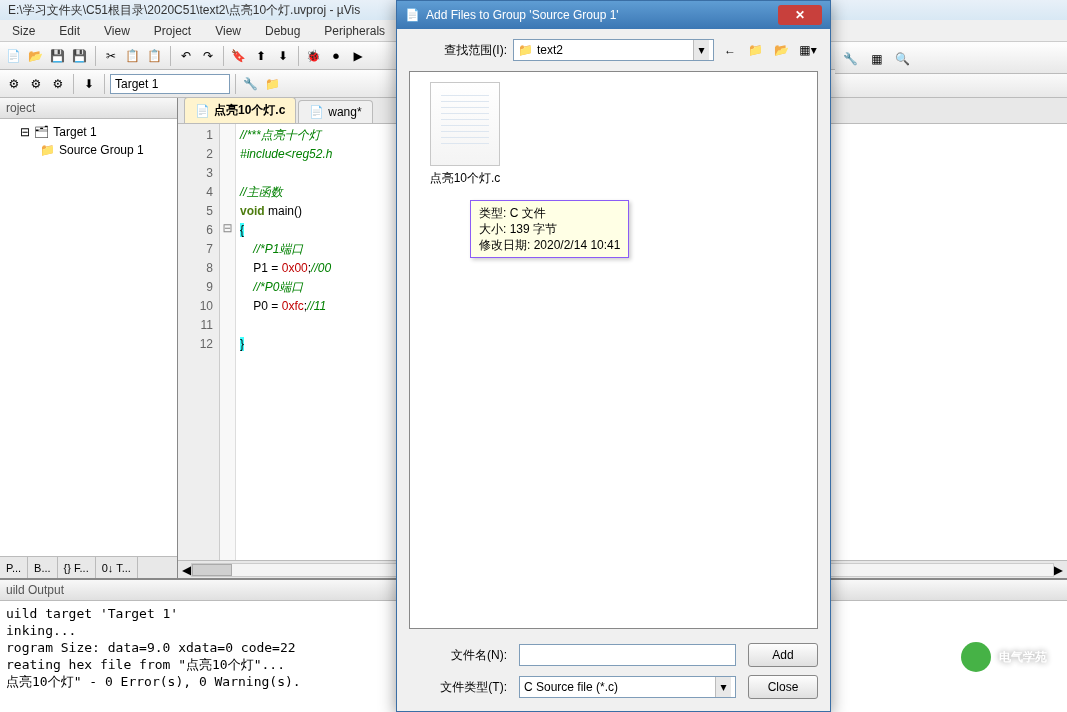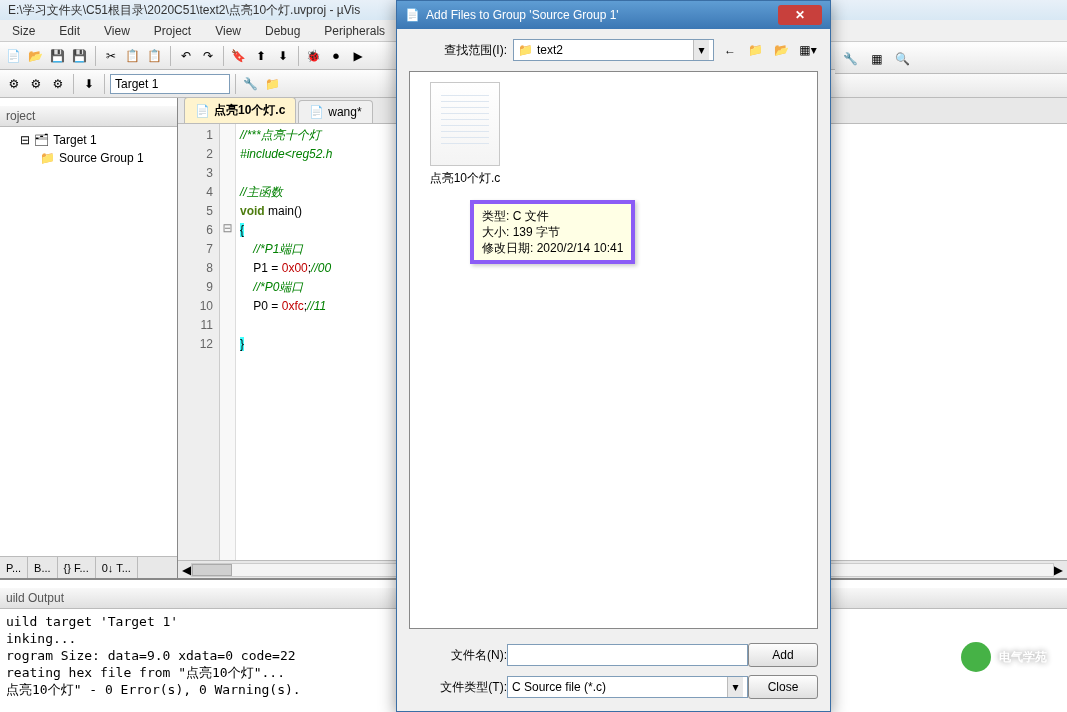--- a/index.html
+++ b/index.html
@@ -10,21 +10,21 @@
 .menubar { height: 22px; background: #f0f0f0; border-bottom: 1px solid #ccc; display: flex; align-items: center; }
 .menubar span { padding: 3px 12px; color: #333; }
 
 .toolbar { height: 28px; background: linear-gradient(#fdfdfd, #e8e8e8); border-bottom: 1px solid #bbb; display: flex; align-items: center; padding: 0 4px; gap: 2px; }
 .tbtn { width: 20px; height: 20px; display: inline-flex; align-items: center; justify-content: center; border: 1px solid transparent; }
 .sep { width: 1px; height: 20px; background: #bbb; margin: 0 3px; }
 .target-combo { width: 120px; height: 20px; border: 1px solid #7f9db9; background: #fff; font-size: 12px; padding: 0 4px; }
 
 .body-area { display: flex; height: 480px; }
 .project-panel { width: 178px; border-right: 1px solid #888; background: #fff; display: flex; flex-direction: column; }
-.panel-title { background: linear-gradient(#f8f8f8,#e0e0e0); border-bottom: 1px solid #bbb; padding: 3px 6px; color: #555; margin-top: 8px; }
+.panel-title { background: linear-gradient(#f8f8f8,#e0e0e0); border-bottom: 1px solid #bbb; padding: 3px 6px; color: #555; }
 .tree { flex: 1; padding: 4px; font-size: 13px; }
 .tree-node { padding: 2px 0 2px 16px; display: flex; align-items: center; gap: 4px; }
 .tree-child { padding-left: 36px; }
 .panel-tabs { height: 22px; border-top: 1px solid #bbb; display: flex; background: #e8e8e8; }
 .panel-tab { padding: 3px 6px; border-right: 1px solid #bbb; font-size: 11px; display: flex; align-items: center; gap: 2px; }
 
 .editor-area { flex: 1; background: #fff; display: flex; flex-direction: column; }
 .editor-tabs { height: 26px; background: #e8e8e8; border-bottom: 1px solid #bbb; display: flex; align-items: flex-end; padding-left: 6px; gap: 2px; }
 .etab { padding: 4px 10px; background: #f0f0f0; border: 1px solid #bbb; border-bottom: none; border-radius: 4px 4px 0 0; display: flex; align-items: center; gap: 4px; }
 .etab.active { background: #fff4ce; font-weight: bold; }
@@ -50,23 +50,23 @@
 .dlg-title .x { margin-left: auto; width: 44px; height: 20px; background: #c8403c; border-radius: 3px; display:flex; align-items:center; justify-content:center; color:#fff; font-weight:bold;}
 .dlg-row { display:flex; align-items:center; padding: 10px 12px 4px; gap:6px;}
 .dlg-label { width: 70px; text-align:right;margin-left:28px; }
 .dlg-combo { flex:1; height: 22px; border: 1px solid #7f9db9; background: #fff; display:flex; align-items:center; padding:0 4px; gap:4px;}
 .dlg-arrow { width:16px; height:20px; background:#e8e8e8; border-left:1px solid #bbb; display:flex; align-items:center; justify-content:center; margin-left:auto;}
 .dlg-icons { display:flex; gap:6px; align-items:center;}
 .dlg-filearea { flex:1; margin: 6px 12px; background: #fff; border: 1px solid #888; padding: 10px; position:relative;}
 .file-item { width: 90px; text-align: center; }
 .file-icon { width: 70px; height: 84px; margin: 0 auto 4px; border: 1px solid #c8c8c8; background: linear-gradient(#fff,#f4f4f4); position:relative;}
 .file-icon::after { content:''; position:absolute; top:12px; left:10px; right:10px; height:50px; background: repeating-linear-gradient(#dde6f0 0 1px, transparent 1px 6px);}
-.tooltip-box { position:absolute; left:60px; top:128px; background:#ffffe5; border:4px solid #8b5cf6; padding:4px 8px; font-size:12px; line-height:16px; box-shadow:2px 2px 4px rgba(0,0,0,.2);}
+.tooltip-box { position:absolute; left:60px; top:128px; background:#ffffe5; border:1px solid #8b5cf6; padding:4px 8px; font-size:12px; line-height:16px; box-shadow:2px 2px 4px rgba(0,0,0,.2);}
 .dlg-bottom { padding: 8px 12px 12px; display:flex; flex-direction:column; gap:8px;}
-.dlg-brow { display:flex; align-items:center; gap:0;justify-content:center;}
+.dlg-brow { display:flex; align-items:center; gap:12px;justify-content:center;}
 .dlg-input { flex:1; height:22px; border:1px solid #7f9db9; background:#fff; padding:0 4px;}
 .dlg-btn { width:70px; height:24px; background:linear-gradient(#fdfdfd,#e0e0e0); border:1px solid #888; border-radius:3px;}
 
 .right-strip { position:absolute; right:0; top:44px; width:232px; height:30px; background:linear-gradient(#fdfdfd,#e8e8e8); border-bottom:1px solid #bbb; display:flex; align-items:center; gap:6px; padding:0 6px;}
 .watermark { position:absolute; right:20px; bottom:40px; color:#fff; font-size:28px; font-weight:bold; text-shadow:0 0 6px rgba(0,0,0,.5); display:flex; align-items:center; gap:8px; opacity:.9;}
 .wm-icon { width:30px; height:30px; border-radius:50%; background:#3a3; display:inline-block;}
 </style>
 </head>
 <body>
 

